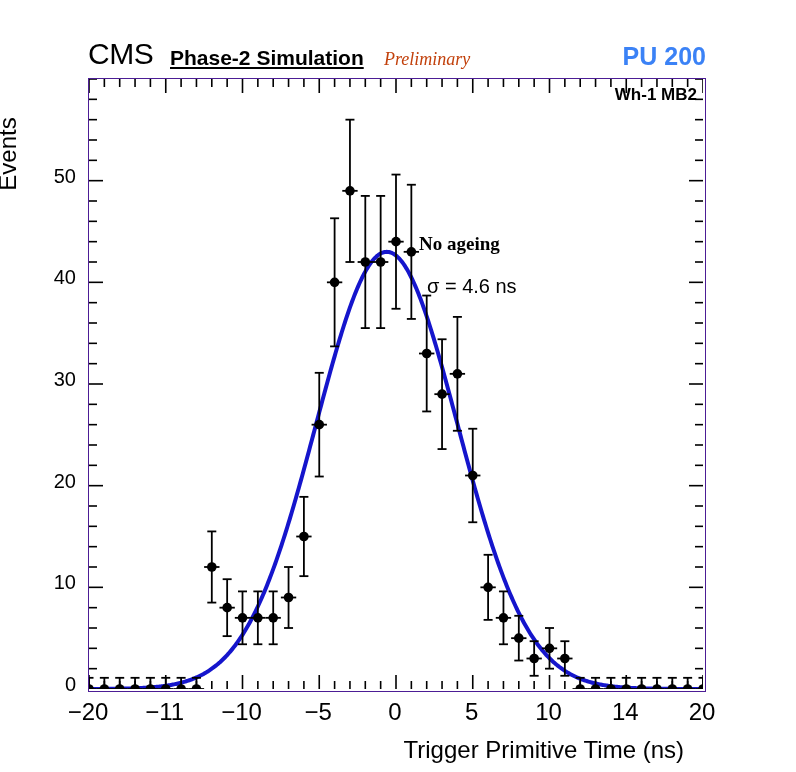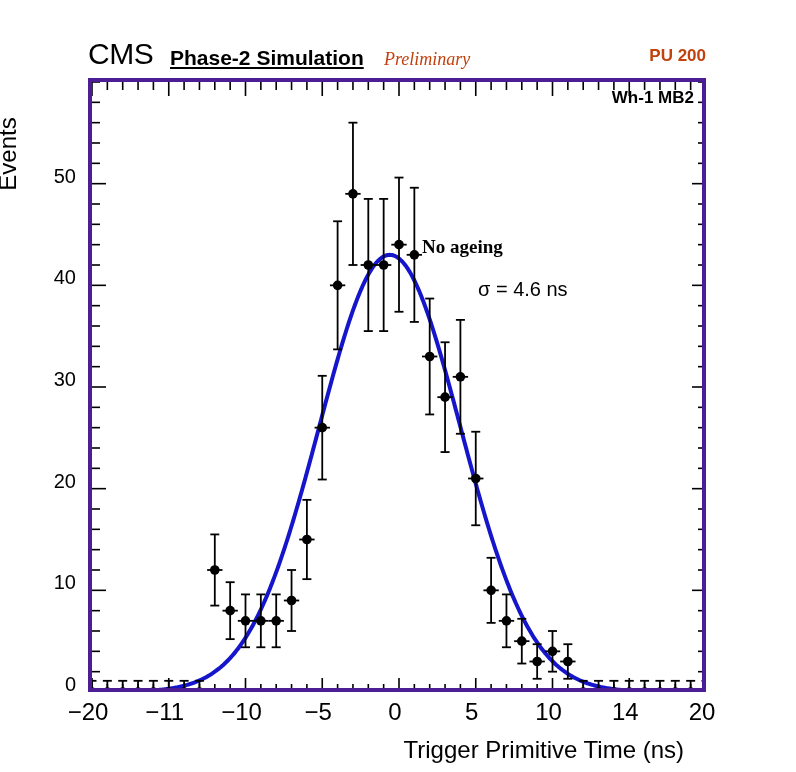--- a/index.html
+++ b/index.html
@@ -8,34 +8,34 @@
 
   
   #cms-header{position:absolute;left:88px;top:40px;width:618px;height:32px;}
   #cms-logo{position:absolute;left:0;top:-2px;font-family:"Liberation Sans",sans-serif;
             font-weight:normal;font-size:30px;letter-spacing:-0.5px;color:#000;line-height:32px;}
   #cms-sub{position:absolute;left:82px;top:4px;font-family:"Liberation Sans",sans-serif;
            font-weight:bold;font-size:21px;color:#000;line-height:28px;text-decoration:underline;}
   #cms-prelim{position:absolute;left:275px;top:5px;font-family:"Liberation Serif",serif;
               font-style:italic;font-size:18px;color:#c2410c;line-height:28px;margin-left:21px;}
   #cms-pu{position:absolute;right:0;top:1px;font-family:"Liberation Sans",sans-serif;
-          font-weight:bold;font-size:17px;color:#c2410c;line-height:30px;}
+          font-weight:bold;font-size:25px;color:#3b82f6;line-height:30px;}
 
   
   #frame{position:absolute;left:88px;top:78px;width:618px;height:614px;
-         border:4px solid #4c1d95;box-sizing:border-box;background:#fff;}
+         border:1px solid #4c1d95;box-sizing:border-box;background:#fff;}
   #plotarea{position:absolute;left:0;top:0;width:100%;height:100%;overflow:hidden;}
 
   
   #region-label{position:absolute;right:8px;top:6px;font-family:"Liberation Sans",sans-serif;
                 font-weight:bold;font-size:17px;color:#000;}
   #ann-noageing{position:absolute;left:330px;top:154px;font-family:"Liberation Serif",serif;
                 font-weight:bold;font-size:19px;color:#000;}
   #ann-sigma{position:absolute;left:338px;top:196px;font-family:"Liberation Sans",sans-serif;
-             font-size:20px;color:#000;margin-left:48px;}
+             font-size:20px;color:#000;}
 
   
   #ylabel{position:absolute;left:-6px;top:84px;width:140px;text-align:center;
           transform:rotate(-90deg);transform-origin:70px 70px;
           font-family:"Liberation Sans",sans-serif;font-size:24px;color:#000;}
   #xlabel{position:absolute;left:0;top:736px;width:796px;padding-right:112px;
           text-align:right;box-sizing:border-box;
           font-family:"Liberation Sans",sans-serif;font-size:24px;color:#000;}
   .xtick-lbl{position:absolute;top:698px;font-family:"Liberation Sans",sans-serif;
              font-size:24px;color:#000;text-align:center;width:70px;margin-left:-35px;}

